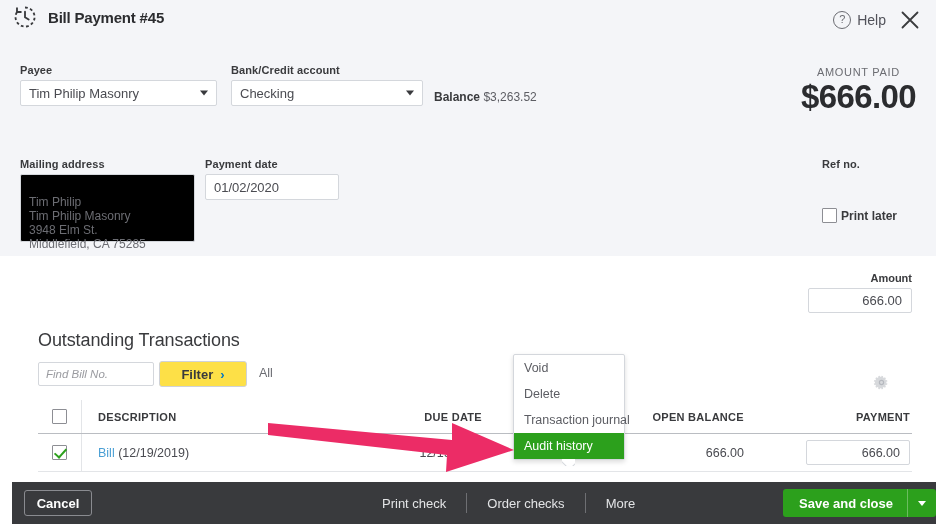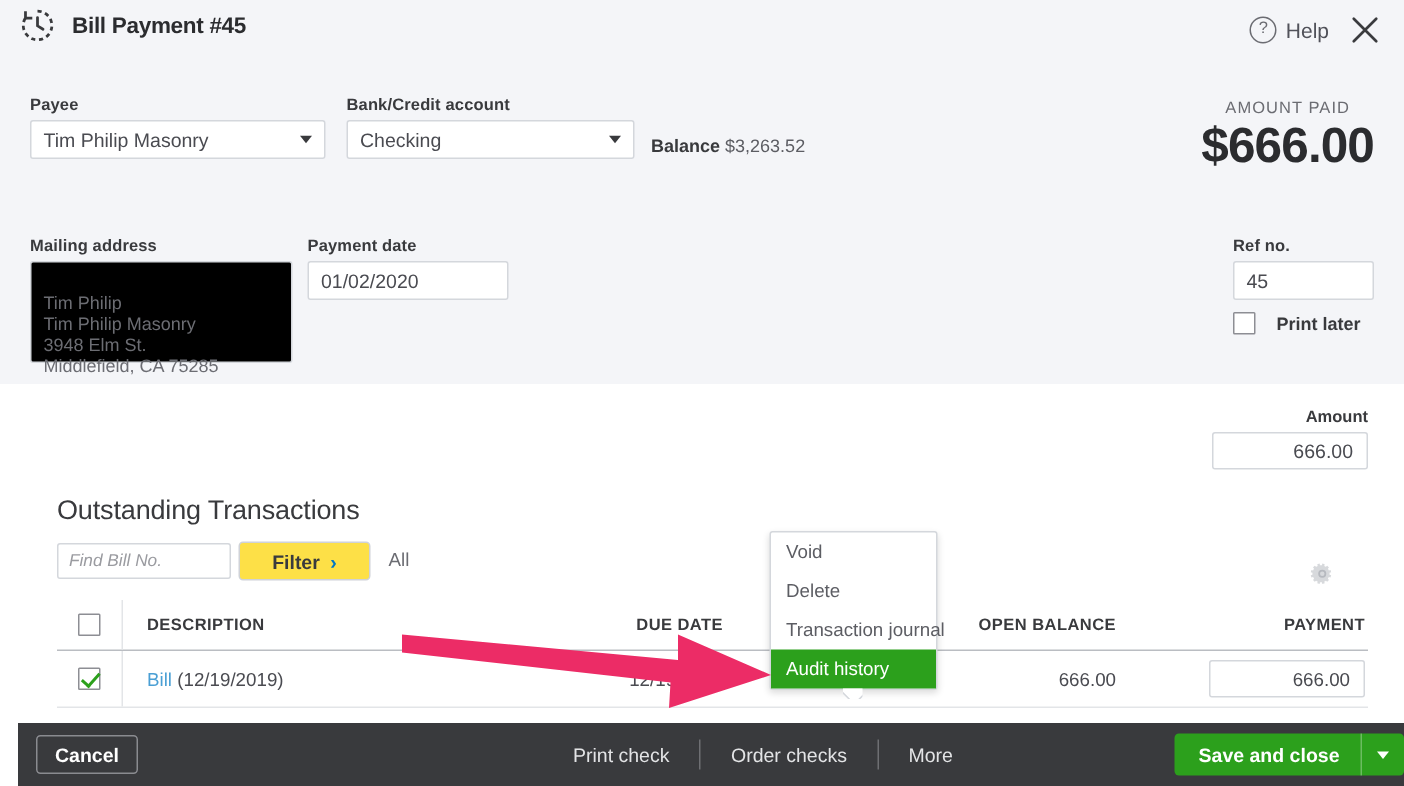--- a/index.html
+++ b/index.html
@@ -77,21 +77,21 @@
 
   .f-mail { position: absolute; left: 20px; top: 158px; width: 175px; }
   .mail-box {
     background: #000000; border: 1px solid #d4d7dc; border-radius: 2px;
     height: 68px; padding: 20px 8px; font-size: 12px; color: #6c6d73; line-height: 14px;
   }
   .f-pdate { position: absolute; left: 205px; top: 158px; width: 134px; }
   .f-ref { position: absolute; left: 822px; top: 158px; width: 94px; }
   .print-later {
     position: absolute; left: 822px; top: 208px;
-    display: flex; align-items: center; gap: 14px; cursor: pointer;
+    display: flex; align-items: center; gap: 4px; cursor: pointer;
   }
   .chk {
     width: 15px; height: 15px; border: 1.3px solid #8d8e94;
     background: #fff; border-radius: 1px; position: relative;
   }
   .print-later span { font-size: 12px; font-weight: bold; color: #393a3d; }
 
   
   .amount-block { position: absolute; right: 24px; top: 272px; text-align: right; }
   .amount-block .lbl { font-size: 11px; font-weight: bold; color: #393a3d; margin-bottom: 4px; }
@@ -295,23 +295,20 @@
 
     <div class="f-pdate">
       <div class="fld-label">Payment date</div>
       <div class="txtbox">
         <span>01/02/2020</span>
       </div>
     </div>
 
     <div class="f-ref">
       <div class="fld-label">Ref no.</div>
-      <div class="txtbox">
-        <span>45</span>
-      </div>
     </div>
 
     <div class="print-later">
       <span class="chk"></span>
       <span>Print later</span>
     </div>
   </div>
 
   <div class="amount-block">
     <div class="lbl">Amount</div>

